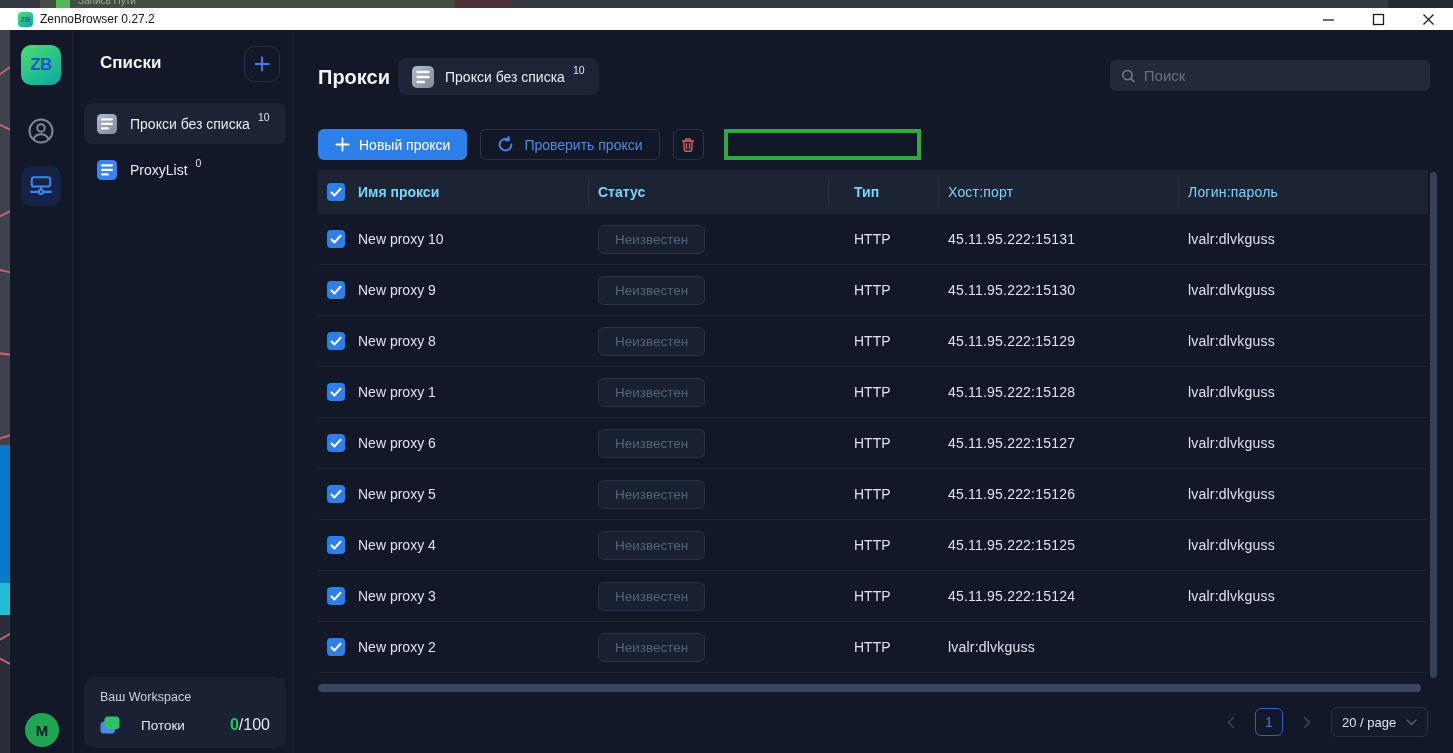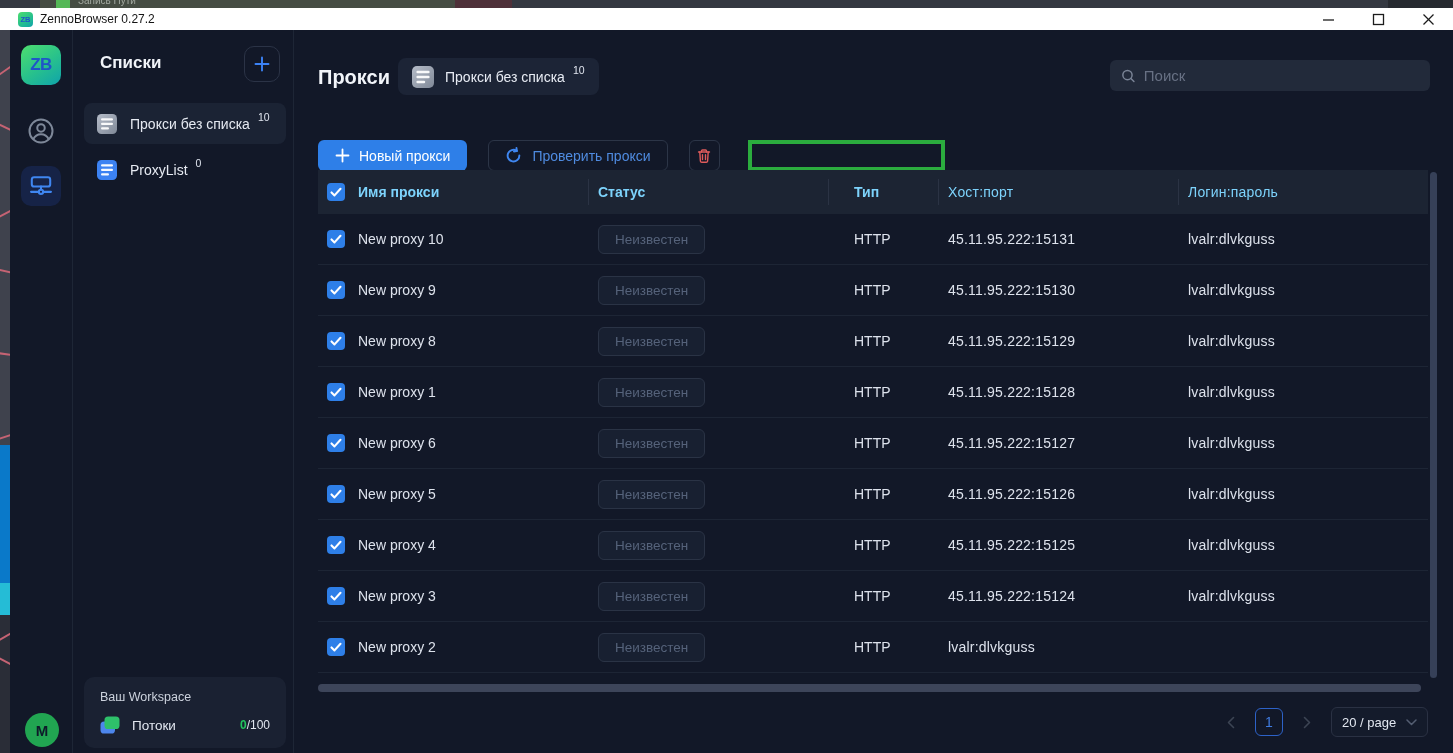--- a/index.html
+++ b/index.html
@@ -48,35 +48,35 @@
   .sb-title { position:absolute; left:27px; top:23px; font-size:17px; font-weight:bold; color:#f0f3f8; }
   .sb-plus { position:absolute; right:13px; top:16px; width:36px; height:36px; border:1px solid #2b3346; border-radius:10px;
              display:flex; align-items:center; justify-content:center; background:transparent; }
   .sb-item { position:absolute; left:11px; width:202px; height:41px; border-radius:8px; display:flex; align-items:center; padding-left:13px; }
   .sb-item.sel { background:#1b2334; }
   .sb-item .lbl { font-size:14px; color:#e6eaf2; margin-left:13px; }
   .sup { font-size:10.5px; color:#dfe4ee; margin-left:8px; transform:translateY(-7px); display:inline-block; }
 
   .ws-card { position:absolute; left:11px; top:647px; width:202px; height:71px; border-radius:10px; background:#1a2132; padding:13px 16px 0 16px; }
   .ws-title { font-size:12.5px; color:#ccd2dd; }
-  .ws-row { display:flex; align-items:center; margin-top:11px; }
+  .ws-row { display:flex; align-items:center; margin-top:11px;gap:9px; }
   .ws-lbl { font-size:13.5px; color:#e2e7f0; margin-left:12px; }
-  .ws-val { margin-left:auto; font-size:12px; color:#e2e7f0; }
+  .ws-val { margin-left:auto; font-size:16px; color:#e2e7f0; }
   .ws-val b { color:#22c55e; font-weight:bold; }
 
   
   .main { position:absolute; left:284px; top:0; width:1159px; height:723px; }
   .pg-title { position:absolute; left:24px; top:36px; font-size:20px; font-weight:bold; color:#f2f5fa;text-align:right; }
   .chip { position:absolute; left:104px; top:28px; height:37px; border-radius:8px; background:#1c2436; display:flex; align-items:center; padding:0 14px; }
   .chip .lbl { font-size:14px; color:#e8ecf4; margin-left:11px; }
   .search { position:absolute; right:23px; top:30px; width:320px; height:31px; border-radius:6px; background:#222a3a; display:flex; align-items:center; padding:0 11px; }
   .search input { background:transparent; border:none; outline:none; color:#cfd6e4; font-size:15px; margin-left:8px; width:100%; font-family:"Liberation Sans",sans-serif; }
   .search input::placeholder { color:#68718466; color:#687184; }
 
-  .toolbar { position:absolute; left:24px; top:110px; display:flex; align-items:center; gap:21px; }
+  .toolbar { position:absolute; left:24px; top:99px; display:flex; align-items:center; gap:13px; }
   .btn { height:31px; border-radius:6px; display:flex; align-items:center; font-size:14px; cursor:default; }
   .btn-primary { background:#2e7fe8; color:#ffffff; padding:0 17px; gap:9px; border:none; }
   .btn-outline { background:transparent; border:1px solid #2c3547; color:#4f8be0; padding:0 16px; gap:10px; }
   .btn-trash { width:31px; height:31px; border-radius:6px; border:1px solid #2c3547; background:transparent; display:flex; align-items:center; justify-content:center; }
   .green-box { width:197px; height:31px; border:4px solid #2bac3e; margin-left:7px; }
 
   .table { position:absolute; left:24px; top:140px; width:1110px; }
   .thead { height:44px; background:#1c2433; display:flex; align-items:flex-end; font-size:14px; font-weight:bold; color:#7dd3fc; }
   .cell { display:flex; align-items:center; height:100%; position:relative; }
   .c-name { width:270px; padding-left:9px; }

